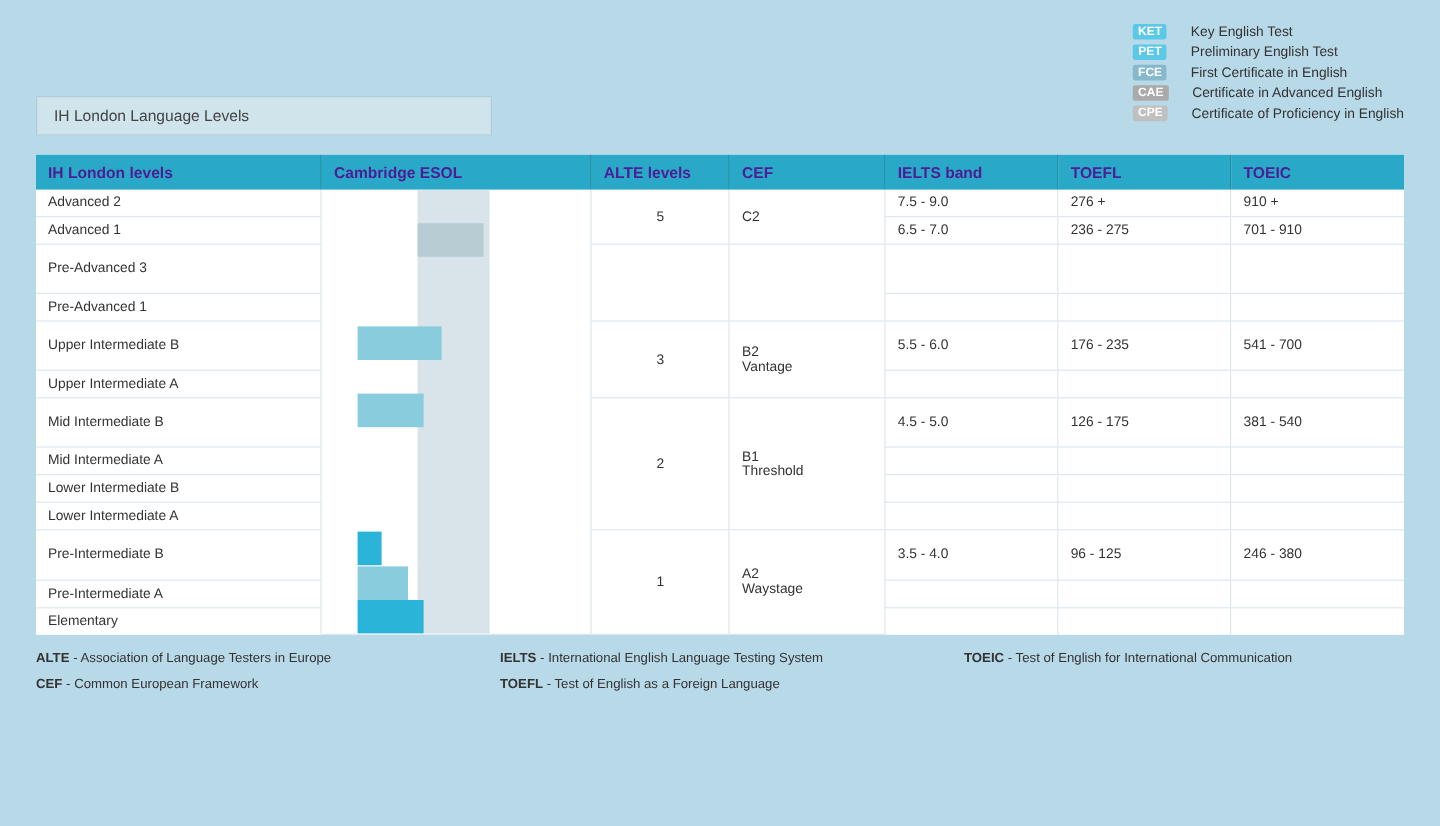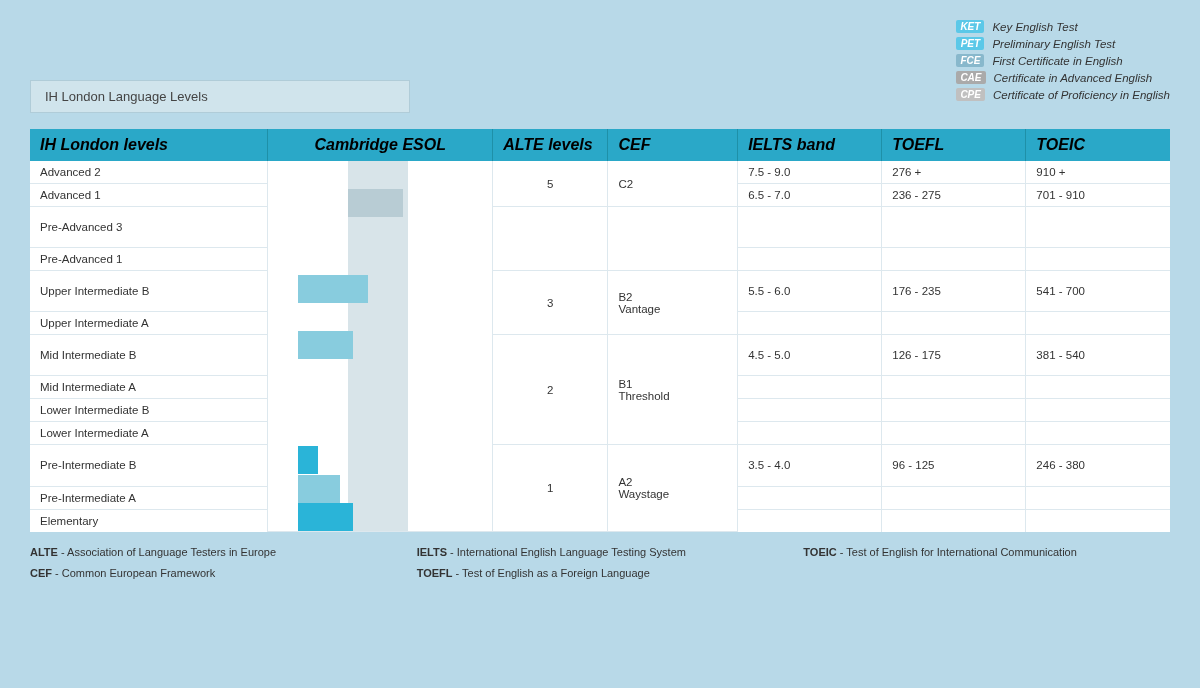--- a/index.html
+++ b/index.html
@@ -23,24 +23,23 @@
       position: absolute;
       top: 20px;
       right: 30px;
       display: flex;
       flex-direction: column;
       gap: 4px;
     }
     .legend-item {
       display: flex;
       align-items: center;
-      gap: 8px;
+      gap: 20px;
       font-size: 11.5px;
       color: #333;
-      font-style: italic;
     }
     .legend-badge {
       display: inline-block;
       padding: 1px 4px;
       font-size: 10px;
       font-weight: bold;
       color: white;
       border-radius: 2px;
       min-width: 28px;
       text-align: center;
@@ -66,27 +65,26 @@
 
     
     .levels-table {
       width: 100%;
       border-collapse: collapse;
       background-color: white;
     }
 
     .levels-table th {
       background-color: #2aa8c8;
-      color: #000000;
+      color: #4c1d95;
       padding: 7px 10px;
       text-align: left;
-      font-size: 16px;
+      font-size: 13px;
       font-weight: bold;
       border-right: 1px solid #1e90a8;
-      font-style: italic;
     }
 
     .levels-table th:last-child {
       border-right: none;
     }
 
     .levels-table td {
       padding: 5px 10px;
       border-bottom: 1px solid #dde8ee;
       border-right: 1px solid #dde8ee;
@@ -151,21 +149,21 @@
   
   <div class="title-box">
     <span>IH London Language Levels</span>
   </div>
 
   
   <table class="levels-table">
     <thead>
       <tr>
         <th style="width:165px;">IH London levels</th>
-        <th style="width:155px;text-align:center;">Cambridge ESOL</th>
+        <th style="width:155px;">Cambridge ESOL</th>
         <th style="width:80px;">ALTE levels</th>
         <th style="width:90px;">CEF</th>
         <th style="width:100px;">IELTS band</th>
         <th style="width:100px;">TOEFL</th>
         <th style="width:100px;">TOEIC</th>
       </tr>
     </thead>
     <tbody>
 
       <tr>

